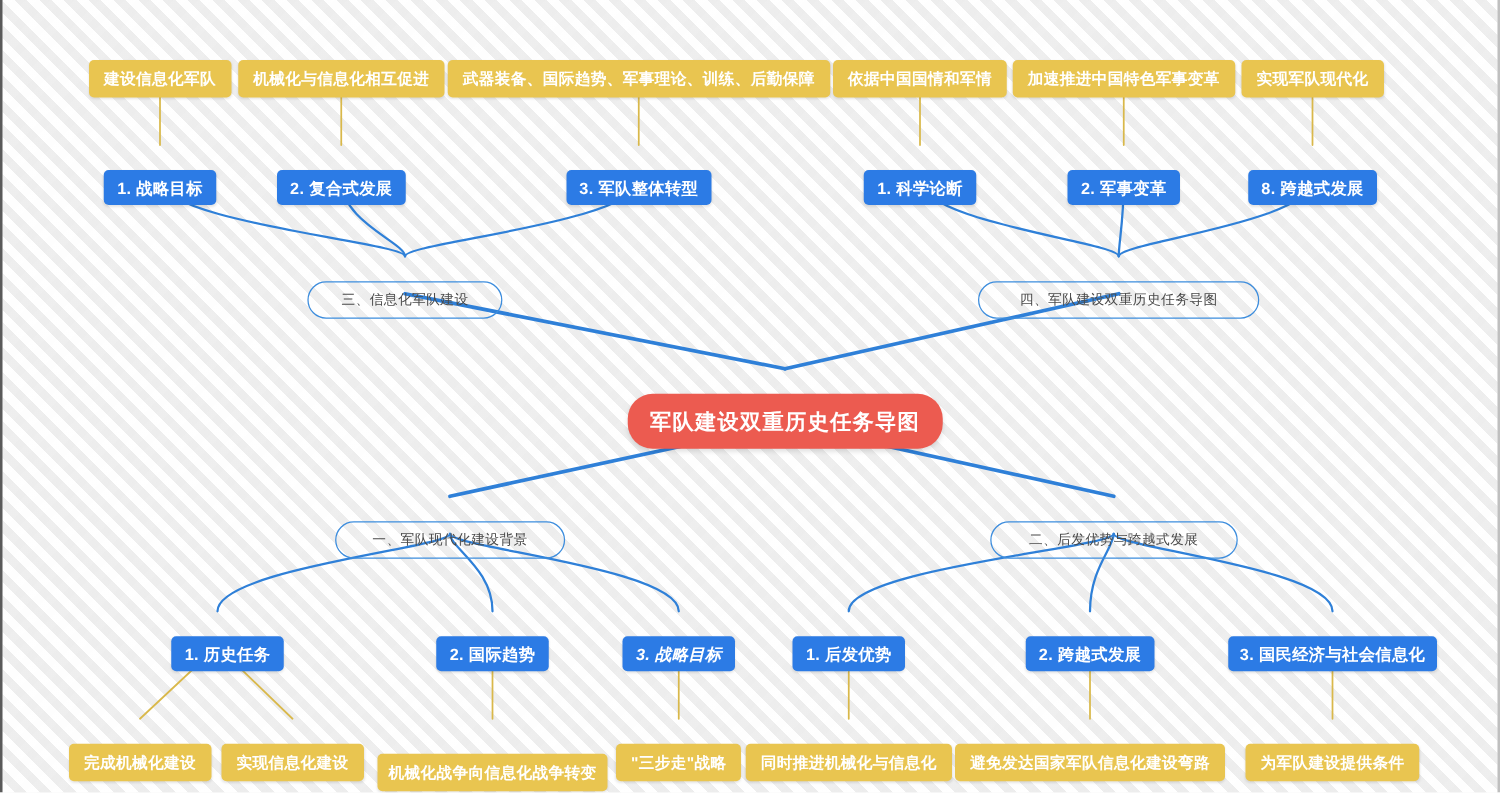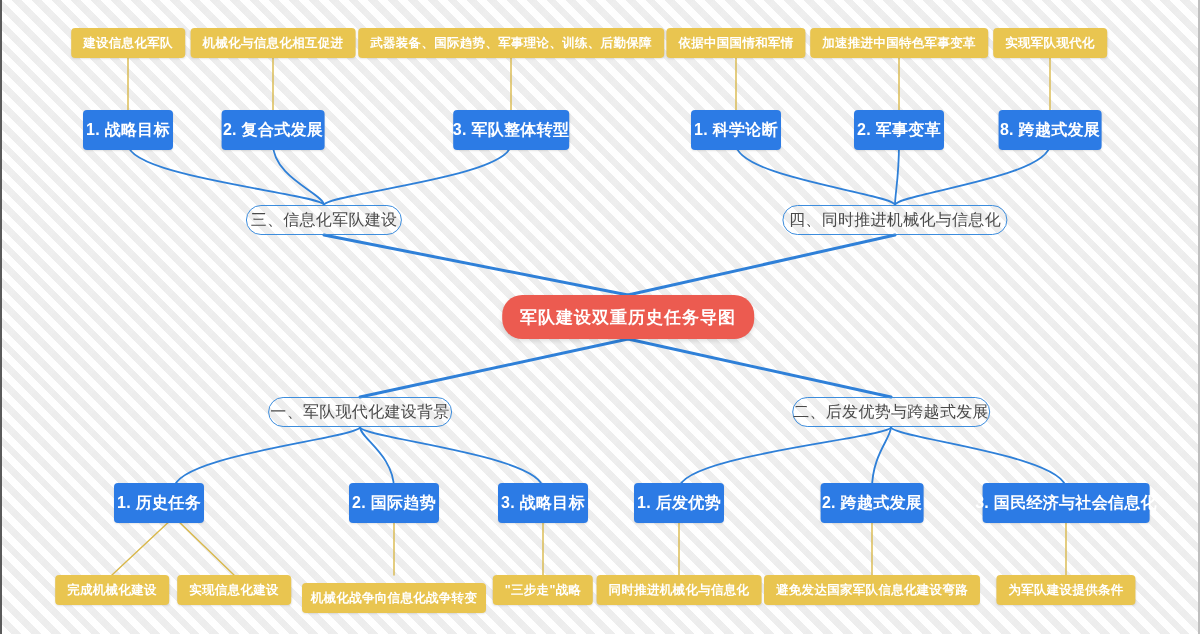--- a/index.html
+++ b/index.html
@@ -34,42 +34,43 @@
     display: flex;
     align-items: center;
     justify-content: center;
     white-space: nowrap;
     line-height: 1;
     color: #ffffff;
     font-weight: bold;
     letter-spacing: 0.3px;
     transform: translate(-50%, -50%);
     box-shadow: 0 1px 2px rgba(0,0,0,0.10);
+    margin-top: 20px;
   }
   .node.leaf-yellow {
     background: #e9c550;
     border-radius: 4px;
     font-size: 12.5px;
     height: 30px;
     padding: 0 12px;
   }
   .node.sub-blue {
     background: #2c7be5;
     border-radius: 4px;
-    font-size: 16px;
-    height: 40px;
+    font-size: 13px;
+    height: 28px;
     padding: 0 12px;
   }
   .node.branch {
     background: transparent;
     border: 1.6px solid #3d8ddd;
     border-radius: 16px;
     color: #4a4a4a;
     font-weight: normal;
-    font-size: 16px;
+    font-size: 11px;
     height: 30px;
     padding: 0 16px;
     box-shadow: none;
   }
   .node.center {
     background: #ec5b50;
     border-radius: 20px;
     color: #ffffff;
     font-size: 17px;
     font-weight: bold;
@@ -116,34 +117,34 @@
     </svg>
   <div id="nodes">
       <div class="node center" style="left: 626px; top: 317px; width: 251.609px;">军队建设双重历史任务导图</div>
       <div class="node branch" style="left: 322px; top: 220px; width: 156.203px;">三、信息化军队建设</div>
       <div class="node sub-blue" style="left: 126px; top: 130px; width: 90px;">1. 战略目标</div>
       <div class="node leaf-yellow" style="left: 126px; top: 43px; width: 113.609px;">建设信息化军队</div>
       <div class="node sub-blue" style="left: 271px; top: 130px; width: 102.812px;">2. 复合式发展</div>
       <div class="node leaf-yellow" style="left: 271px; top: 43px; width: 164.812px;">机械化与信息化相互促进</div>
       <div class="node sub-blue" style="left: 509px; top: 130px; width: 115.609px;">3. 军队整体转型</div>
       <div class="node leaf-yellow" style="left: 509px; top: 43px; width: 305.609px;">武器装备、国际趋势、军事理论、训练、后勤保障</div>
-      <div class="node branch" style="left: 893px; top: 220px; width: 225.203px;">四、同时推进机械化与信息化</div>
+      <div class="node branch" style="left: 893px; top: 220px; width: 225.203px;">四、军队建设双重历史任务导图</div>
       <div class="node sub-blue" style="left: 734px; top: 130px; width: 90px;">1. 科学论断</div>
       <div class="node leaf-yellow" style="left: 734px; top: 43px; width: 139.203px;">依据中国国情和军情</div>
       <div class="node sub-blue" style="left: 897px; top: 130px; width: 90px;">2. 军事变革</div>
       <div class="node leaf-yellow" style="left: 897px; top: 43px; width: 177.609px;">加速推进中国特色军事变革</div>
       <div class="node sub-blue" style="left: 1048px; top: 130px; width: 102.812px;">8. 跨越式发展</div>
       <div class="node leaf-yellow" style="left: 1048px; top: 43px; width: 113.609px;">实现军队现代化</div>
       <div class="node branch" style="left: 358px; top: 412px; width: 183.812px;">一、军队现代化建设背景</div>
-      <div class="node sub-blue" style="left: 157px; top: 503px; width: 90px;">1. 历史任务</div>
+      <div class="node sub-blue" style="left: 180px; top: 503px; width: 90px;">1. 历史任务</div>
       <div class="node leaf-yellow" style="left: 110px; top: 590px; width: 113.609px;">完成机械化建设</div>
       <div class="node leaf-yellow" style="left: 232px; top: 590px; width: 113.609px;">实现信息化建设</div>
       <div class="node sub-blue" style="left: 392px; top: 503px; width: 90px;">2. 国际趋势</div>
       <div class="node leaf-yellow" style="left: 392px; top: 598px; width: 184px;">机械化战争向信息化战争转变</div>
-      <div class="node sub-blue" style="left: 541px; top: 503px; width: 90px;">3. 战略目标</div>
+      <div class="node sub-blue" style="left: 541px; top: 503px; width: 90px; font-style: italic;">3. 战略目标</div>
       <div class="node leaf-yellow" style="left: 541px; top: 590px; width: 100.453px;">"三步走"战略</div>
       <div class="node branch" style="left: 889px; top: 412px; width: 197.609px;">二、后发优势与跨越式发展</div>
       <div class="node sub-blue" style="left: 677px; top: 503px; width: 90px;">1. 后发优势</div>
       <div class="node leaf-yellow" style="left: 677px; top: 590px; width: 164.812px;">同时推进机械化与信息化</div>
       <div class="node sub-blue" style="left: 870px; top: 503px; width: 102.812px;">2. 跨越式发展</div>
       <div class="node leaf-yellow" style="left: 870px; top: 590px; width: 216px;">避免发达国家军队信息化建设弯路</div>
       <div class="node sub-blue" style="left: 1064px; top: 503px; width: 166.812px;">3. 国民经济与社会信息化</div>
       <div class="node leaf-yellow" style="left: 1064px; top: 590px; width: 139.203px;">为军队建设提供条件</div>
     </div>
 </div>

